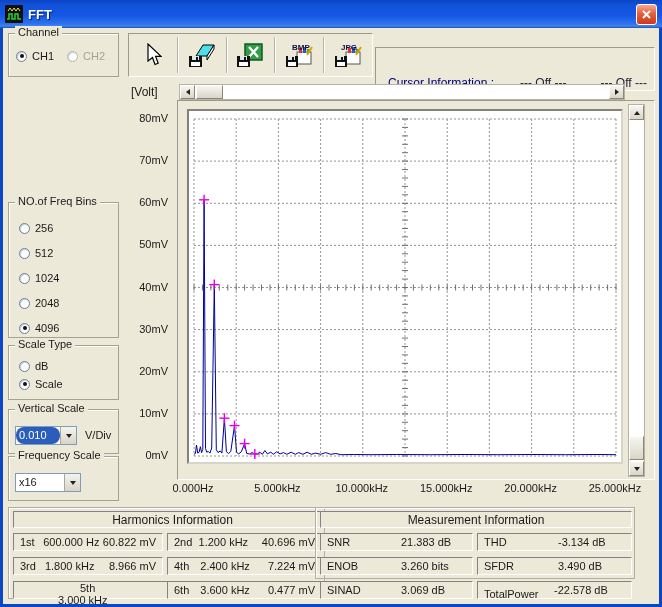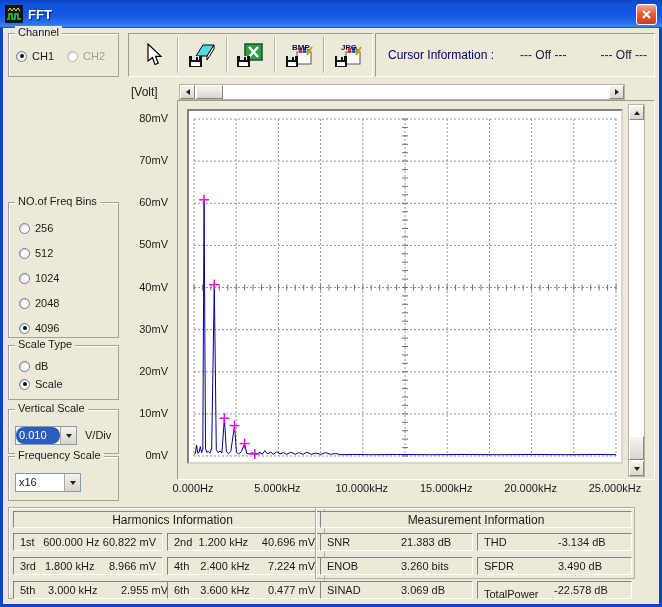--- a/index.html
+++ b/index.html
@@ -218,21 +218,21 @@
           <path d="M22 13 L27 5" stroke="#e0a000" stroke-width="2"></path>
           <text x="7" y="8" font-size="8" font-weight="bold" fill="#101040" font-family="Liberation Sans, sans-serif">JPG</text>
           <rect x="1" y="14" width="12" height="11" fill="#111"></rect>
           <rect x="3" y="14" width="7" height="4" fill="#dde8e8"></rect>
           <rect x="7" y="15" width="2" height="3" fill="#111"></rect>
           <rect x="3" y="20" width="8" height="4" fill="#fff"></rect>
         </svg>
       </div>
     </div>
 
-    <div class="cursorinfo sunken" style="left:372px;top:5px;width:280px;height:44px;">
+    <div class="cursorinfo sunken" style="left:372px;top:19px;width:280px;height:44px;align-items:flex-end;">
       <span class="cil">Cursor Information :</span>
       <span class="civ" style="margin-left:26px;">--- Off ---</span>
       <span class="civ" style="margin-left:34px;">--- Off ---</span>
     </div>
 
     <span class="voltlab" style="left:128px;top:57px;">[Volt]</span>
     <div class="sb" style="left:176px;top:56px;width:446px;height:16px;">
       <span class="sbtn" style="width:15px;">
           <span class="larr"></span>
         </span>
@@ -421,21 +421,21 @@
       <div class="cell" style="left:4px;top:49px;width:150px;">
         <span class="ord">3rd</span>
         <span class="freq">1.800 kHz</span>
         <span class="amp">8.966 mV</span>
       </div>
       <div class="cell" style="left:158px;top:49px;width:155px;">
         <span class="ord">4th</span>
         <span class="freq">2.400 kHz</span>
         <span class="amp">7.224 mV</span>
       </div>
-      <div class="cell" style="left:4px;top:73px;width:162px;">
+      <div class="cell" style="left:4px;top:73px;width:162px;flex-direction:column;">
         <span class="ord">5th</span>
         <span class="freq">3.000 kHz</span>
         <span class="amp">2.955 mV</span>
       </div>
       <div class="cell" style="left:158px;top:73px;width:155px;">
         <span class="ord">6th</span>
         <span class="freq">3.600 kHz</span>
         <span class="amp">0.477 mV</span>
       </div>
     </div>

